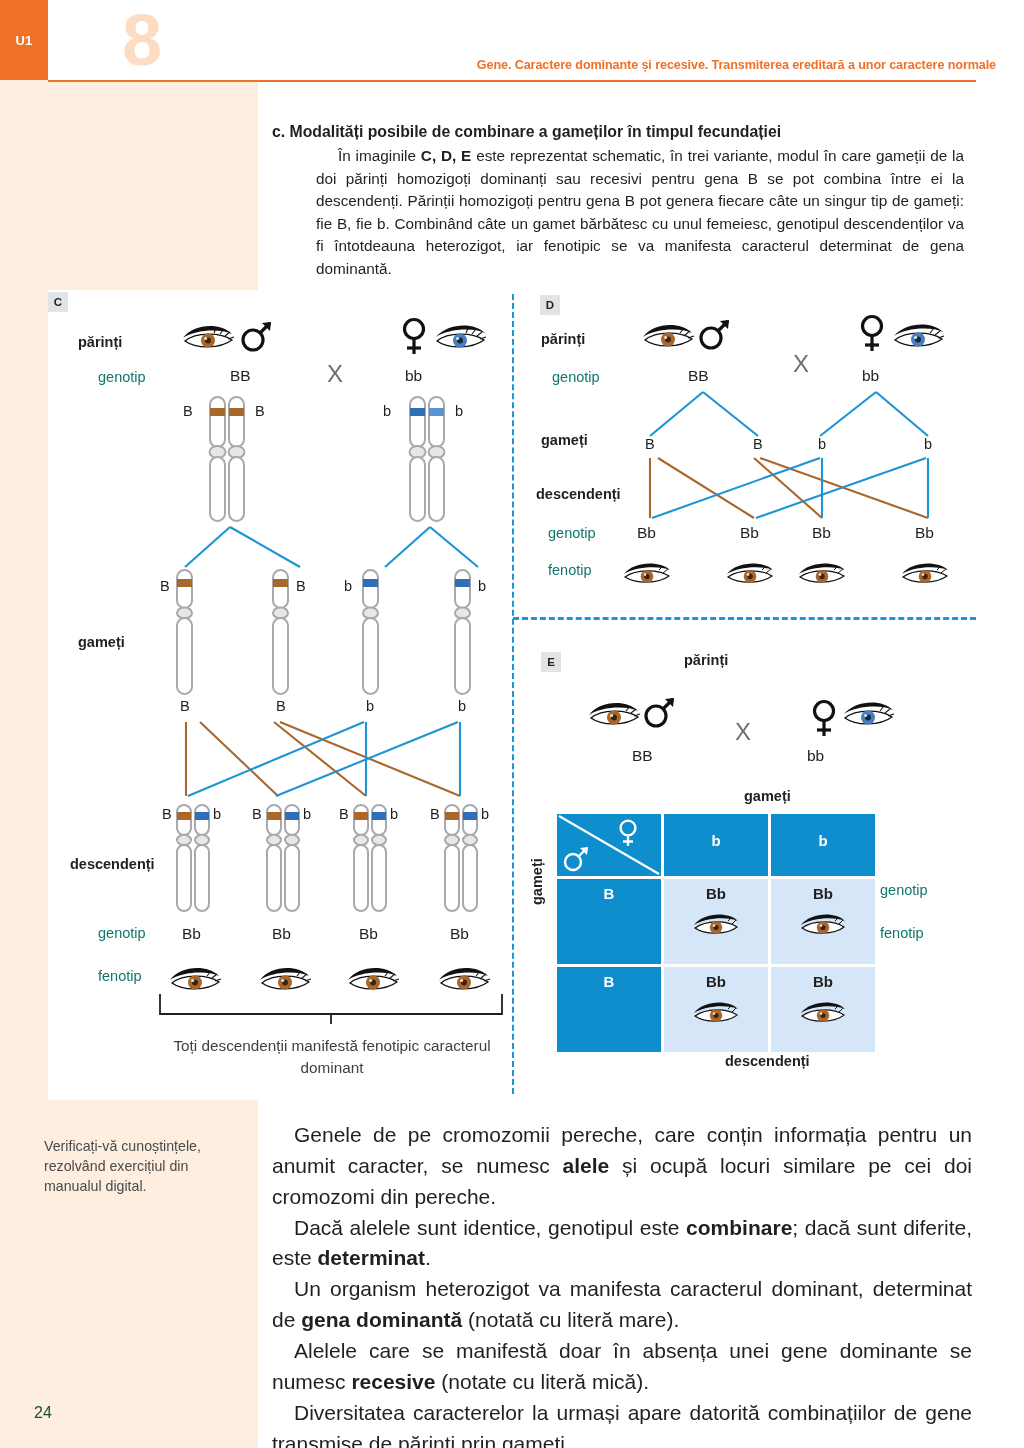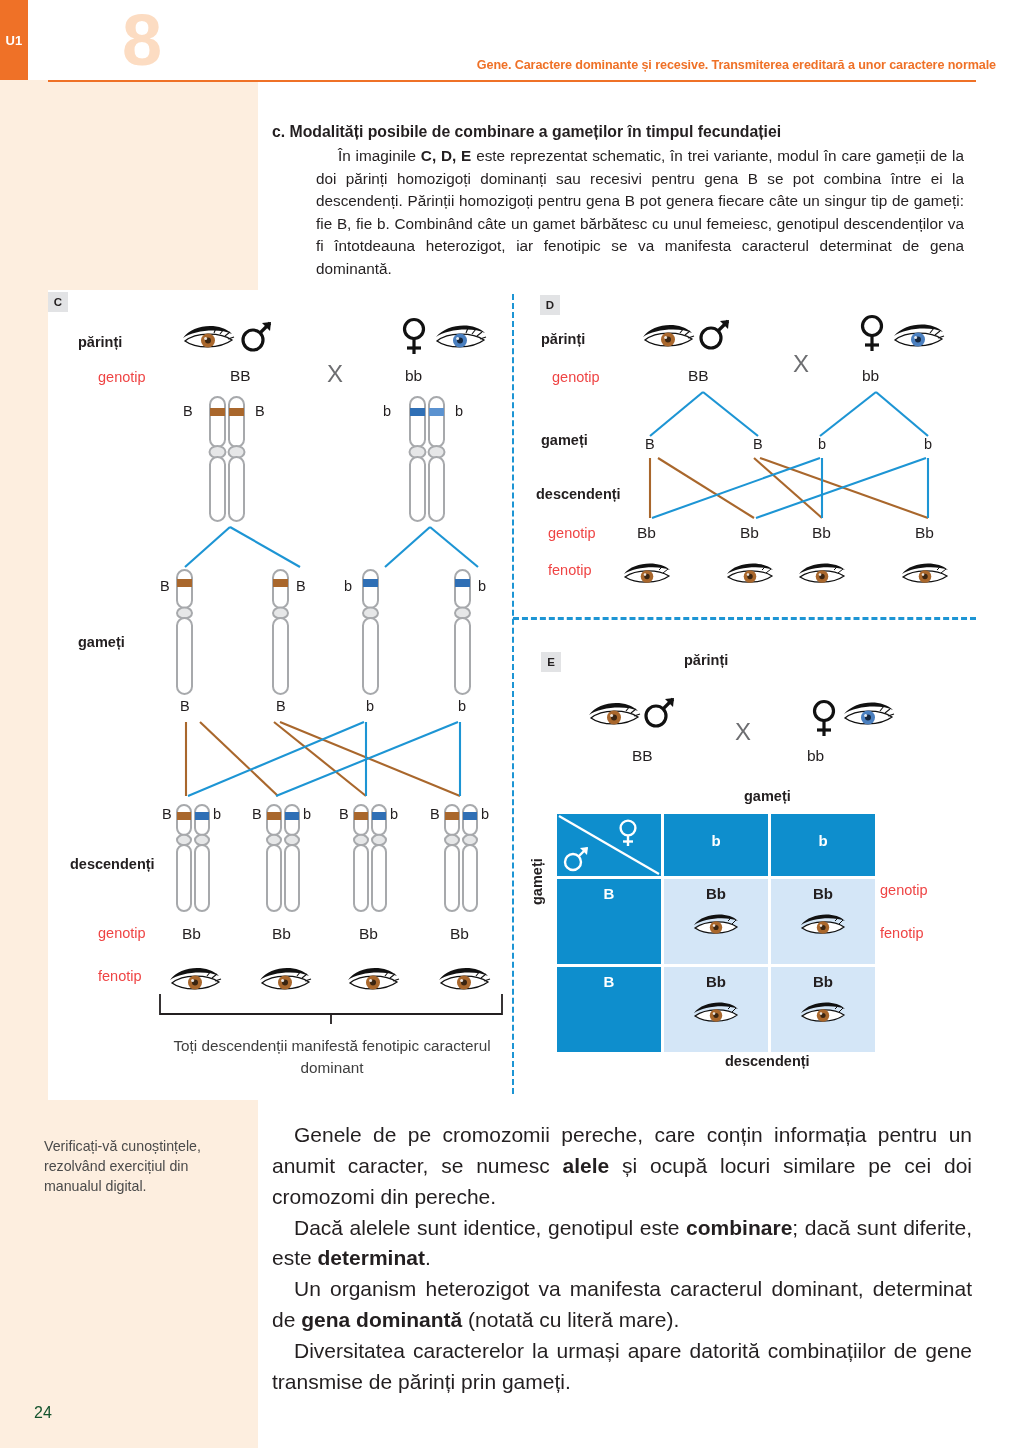--- a/index.html
+++ b/index.html
@@ -14,21 +14,21 @@
   .beige-left {
     position:absolute; left:0; top:80px; width:258px; height:1368px;
     background:#fdeedf;
   }
   .beige-top {
     position:absolute; left:0; top:80px; width:258px; height:210px;
     background:#fdeedf;
   }
   
   .u1-tab {
-    position:absolute; left:0; top:0; width:28px; height:80px;
+    position:absolute; left:0; top:0; width:48px; height:80px;
     background:#ef7127;
     display:flex; align-items:center; justify-content:center;
   }
   .u1-tab span {
     color:#ffffff; font-weight:bold; font-size:13px; letter-spacing:.3px;
   }
   .chapter-num {
     position:absolute; left:122px; top:4px;
     font-size:72px; font-weight:bold; color:#fcdcc2;
     font-family:"Liberation Sans", sans-serif;
@@ -74,21 +74,21 @@
   .dash-v {
     position:absolute; left:511px; top:294px; width:0; height:800px;
     border-left:3px dashed #1d95d4;
   }
   .dash-h {
     position:absolute; left:513px; top:617px; width:463px; height:0;
     border-top:3px dashed #1d95d4;
   }
 
   
-  .lbl { position:absolute; font-size:14.5px; color:#ef4444; white-space:nowrap; }
+  .lbl { position:absolute; font-size:14.5px; color:#0f766e; white-space:nowrap; }
   .lbl-b { position:absolute; font-size:14.5px; color:#231f20; font-weight:bold; white-space:nowrap; }
   .allele { position:absolute; font-size:14.5px; color:#231f20; white-space:nowrap; }
   .geno { position:absolute; font-size:15.5px; color:#231f20; white-space:nowrap; }
   .cross-x { position:absolute; font-size:24px; color:#6d6e71; }
 
   
   svg { display:block; overflow:visible; }
   .sv { position:absolute; }
 
   
@@ -699,17 +699,18 @@
 <div class="lbl" style="left:880px; top:925px;">fenotip</div>
 <div class="lbl-b" style="left:725px; top:1053px;">descendenți</div>
 
 <div class="sidenote">Verificați-vă cunoștințele, rezolvând exercițiul din manualul digital.</div>
 
 <div class="retinem-wrap">
   <div class="ret-body" id="ret-body">
       <p><span>Genele de pe cromozomii pereche, care conțin informația pentru un anumit caracter, se numesc </span><b>alele</b><span> și ocupă locuri similare pe cei doi cromozomi din pereche.</span></p>
       <p><span>Dacă alelele sunt identice, genotipul este </span><b>combinare</b><span>; dacă sunt diferite, este </span><b>determinat</b><span>.</span></p>
       <p><span>Un organism heterozigot va manifesta caracterul dominant, determinat de </span><b>gena dominantă</b><span> (notată cu literă mare).</span></p>
+      <p><span>Alelele care se manifestă doar în absența unei gene dominante se numesc </span><b>recesive</b><span> (notate cu literă mică).</span></p>
       <p><span>Diversitatea caracterelor la urmași apare datorită combinațiilor de gene transmise de părinți prin gameți.</span></p>
     </div>
 </div>
 
 <div class="pagenum">24</div>
 
 </body></html>

